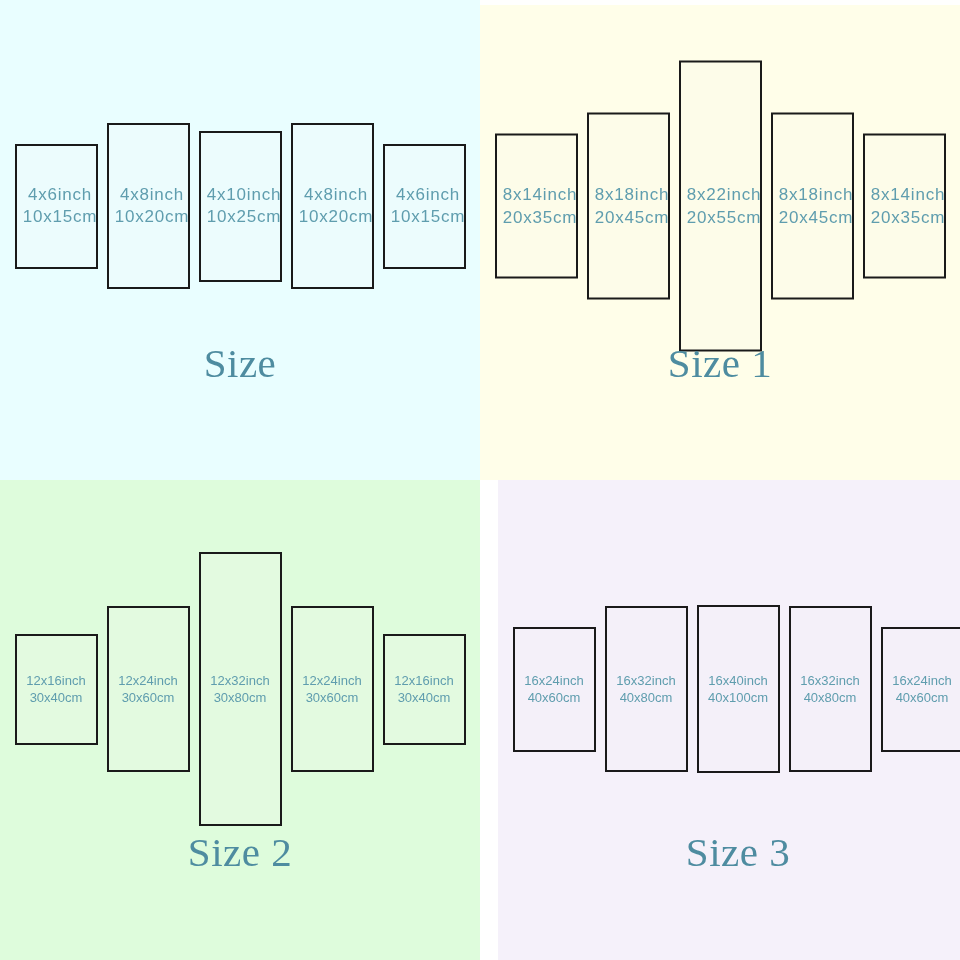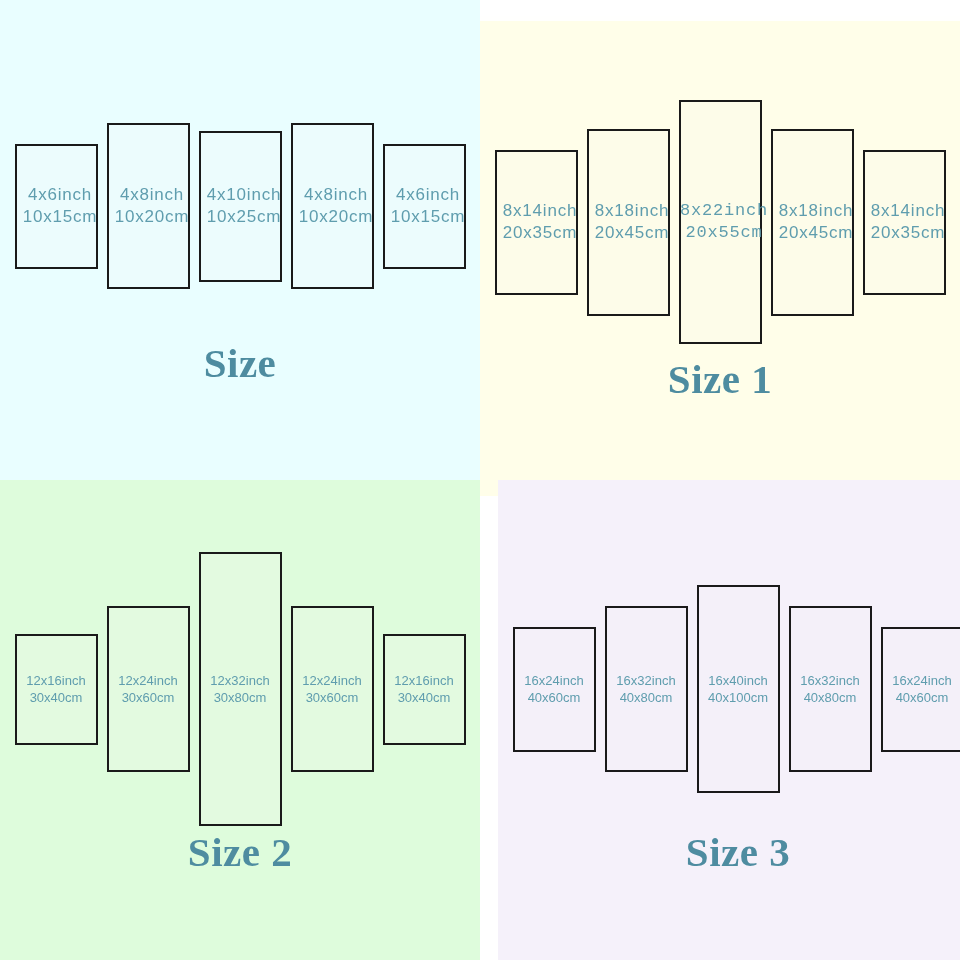--- a/index.html
+++ b/index.html
@@ -12,21 +12,21 @@
   .board {
     position: relative;
     width: 960px; height: 960px;
   }
   .quadrant {
     position: absolute;
     width: 480px; height: 480px;
     background: radial-gradient(135% 135% at 50% 45%, var(--bg-center) 55%, var(--bg-edge) 100%);
   }
   .q-tl { left: 0;   top: 0;   }
-  .q-tr { left: 480px; top: 16px; }
+  .q-tr { left: 480px; top: 0; }
   .q-bl { left: 0;   top: 480px; }
   .q-br { left: 498px; top: 480px; }
 
   .top-strip {
     position: absolute; left: 0; top: 0;
     width: 100%; height: 5px;
     background: rgba(255,255,255,0.95);
   }
 
   .panel-row {
@@ -58,21 +58,21 @@
   }
   .q-top .panel-label  { font-size: 17px; letter-spacing: 0.8px; margin-left: 8px; }
   .q-bottom .panel-label { font-size: 13px; letter-spacing: 0; }
 
   .title {
     position: absolute; left: 0;
     width: 100%;
     margin: 0;
     text-align: center;
     font-family: "Liberation Serif", serif;
-    font-weight: 700;
+    font-weight: 400;
     font-size: 41px;
     letter-spacing: 0.5px;
     color: var(--title-text, #4e8ca0);
   }
   .q-top .title { top: 339px; }
   .q-bottom .title { top: 348px; }
 </style>
 </head>
 <body>
 
@@ -122,21 +122,21 @@
           <span>8x14inch</span><br>
           <span>20x35cm</span>
         </div>
       </div>
       <div class="panel" style="height: 187px;">
         <div class="panel-label">
           <span>8x18inch</span><br>
           <span>20x45cm</span>
         </div>
       </div>
-      <div class="panel" style="height: 244px; font-family: Liberation Mono, monospace;">
+      <div class="panel" style="height: 291px;">
         <div class="panel-label">
           <span>8x22inch</span><br>
           <span>20x55cm</span>
         </div>
       </div>
       <div class="panel" style="height: 187px;">
         <div class="panel-label">
           <span>8x18inch</span><br>
           <span>20x45cm</span>
         </div>
@@ -194,21 +194,21 @@
           <span>16x24inch</span><br>
           <span>40x60cm</span>
         </div>
       </div>
       <div class="panel" style="height: 166px;">
         <div class="panel-label">
           <span>16x32inch</span><br>
           <span>40x80cm</span>
         </div>
       </div>
-      <div class="panel" style="height: 208px; align-items: center;">
+      <div class="panel" style="height: 168px; align-items: center;">
         <div class="panel-label">
           <span>16x40inch</span><br>
           <span>40x100cm</span>
         </div>
       </div>
       <div class="panel" style="height: 166px;">
         <div class="panel-label">
           <span>16x32inch</span><br>
           <span>40x80cm</span>
         </div>

